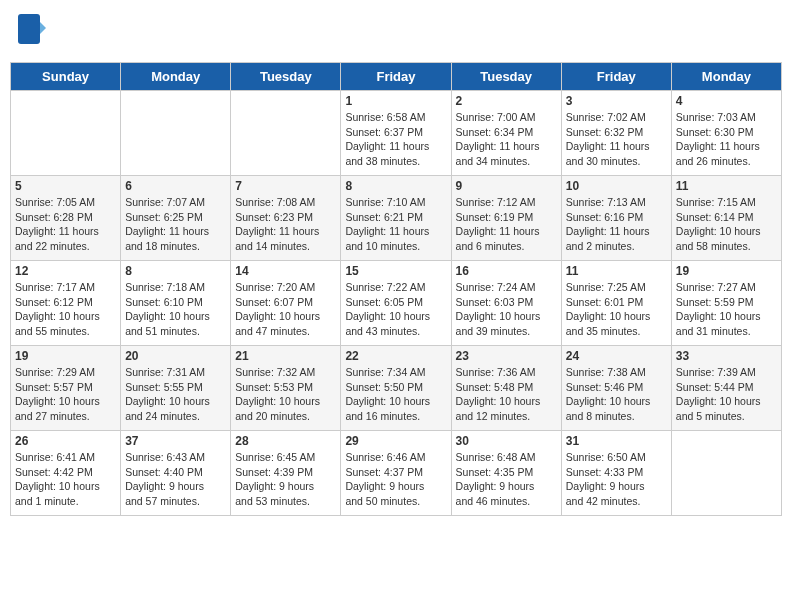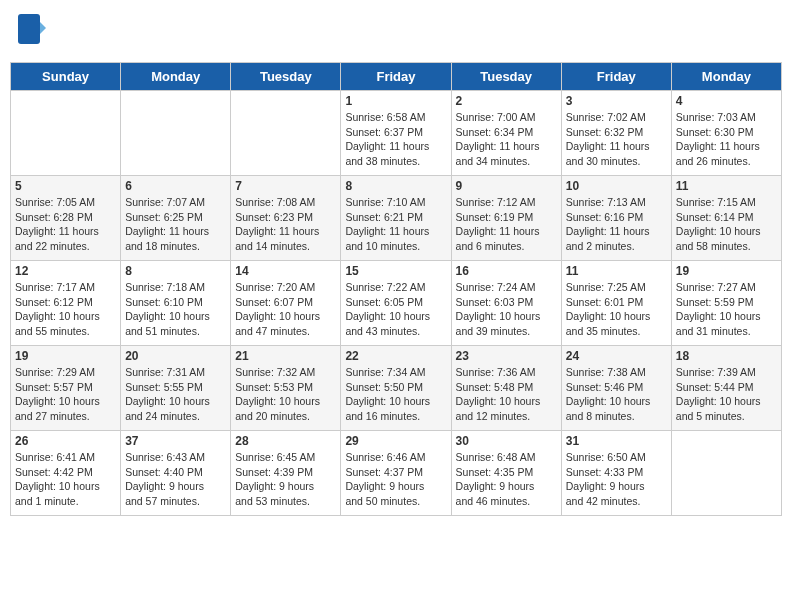--- a/index.html
+++ b/index.html
@@ -212,21 +212,21 @@
         </td>
         <td>
           <span class="day-num">23</span>
           <div class="day-info">Sunrise: 7:36 AM<br>Sunset: 5:48 PM<br>Daylight: 10 hours<br>and 12 minutes.</div>
         </td>
         <td>
           <span class="day-num">24</span>
           <div class="day-info">Sunrise: 7:38 AM<br>Sunset: 5:46 PM<br>Daylight: 10 hours<br>and 8 minutes.</div>
         </td>
         <td>
-          <span class="day-num">18</span>
+          <span class="day-num">33</span>
           <div class="day-info">Sunrise: 7:39 AM<br>Sunset: 5:44 PM<br>Daylight: 10 hours<br>and 5 minutes.</div>
         </td>
       </tr>
       <tr class="week-row">
         <td>
           <span class="day-num">26</span>
           <div class="day-info">Sunrise: 6:41 AM<br>Sunset: 4:42 PM<br>Daylight: 10 hours<br>and 1 minute.</div>
         </td>
         <td>
           <span class="day-num">37</span>

